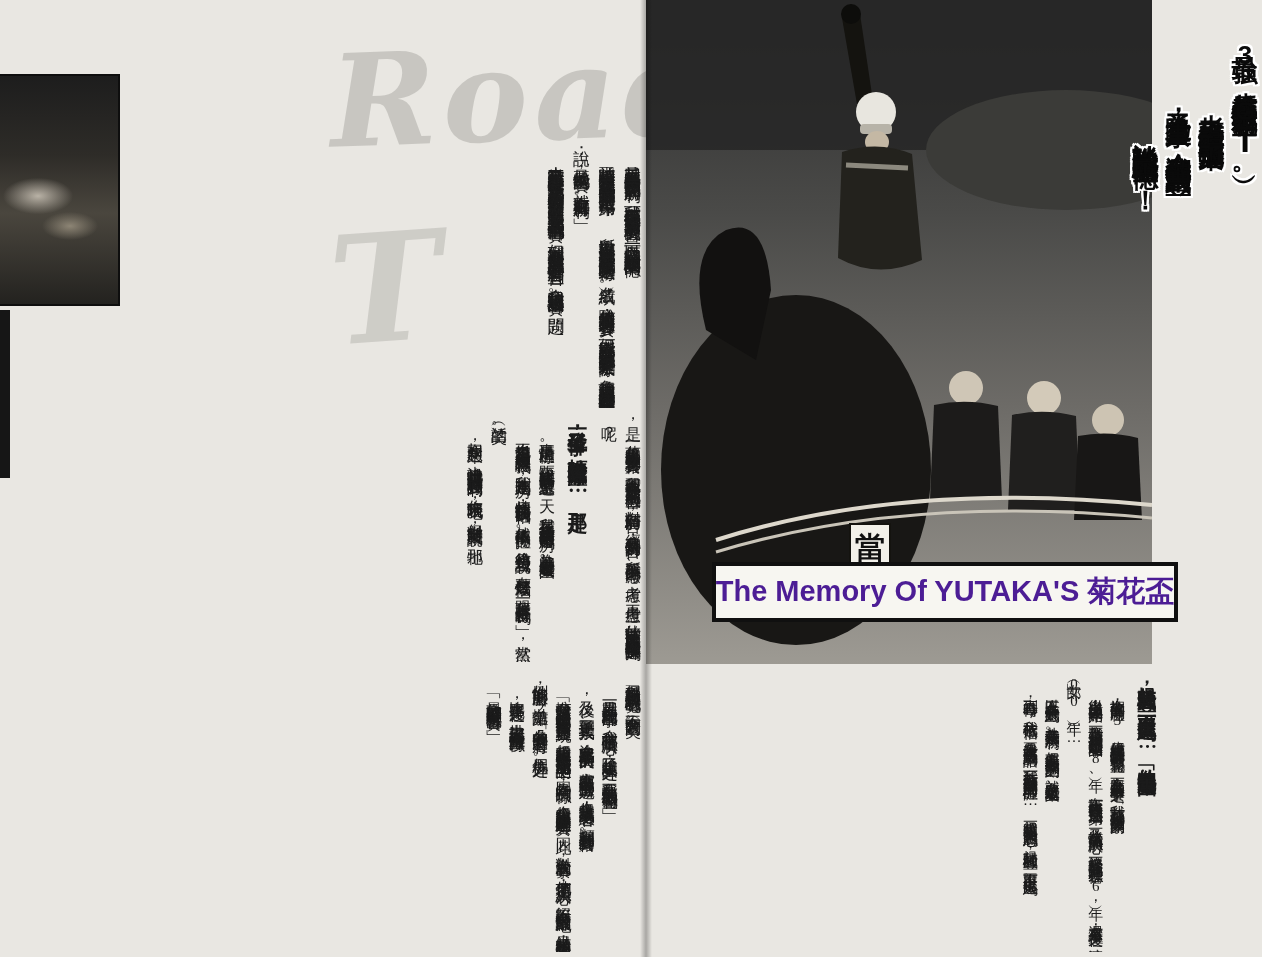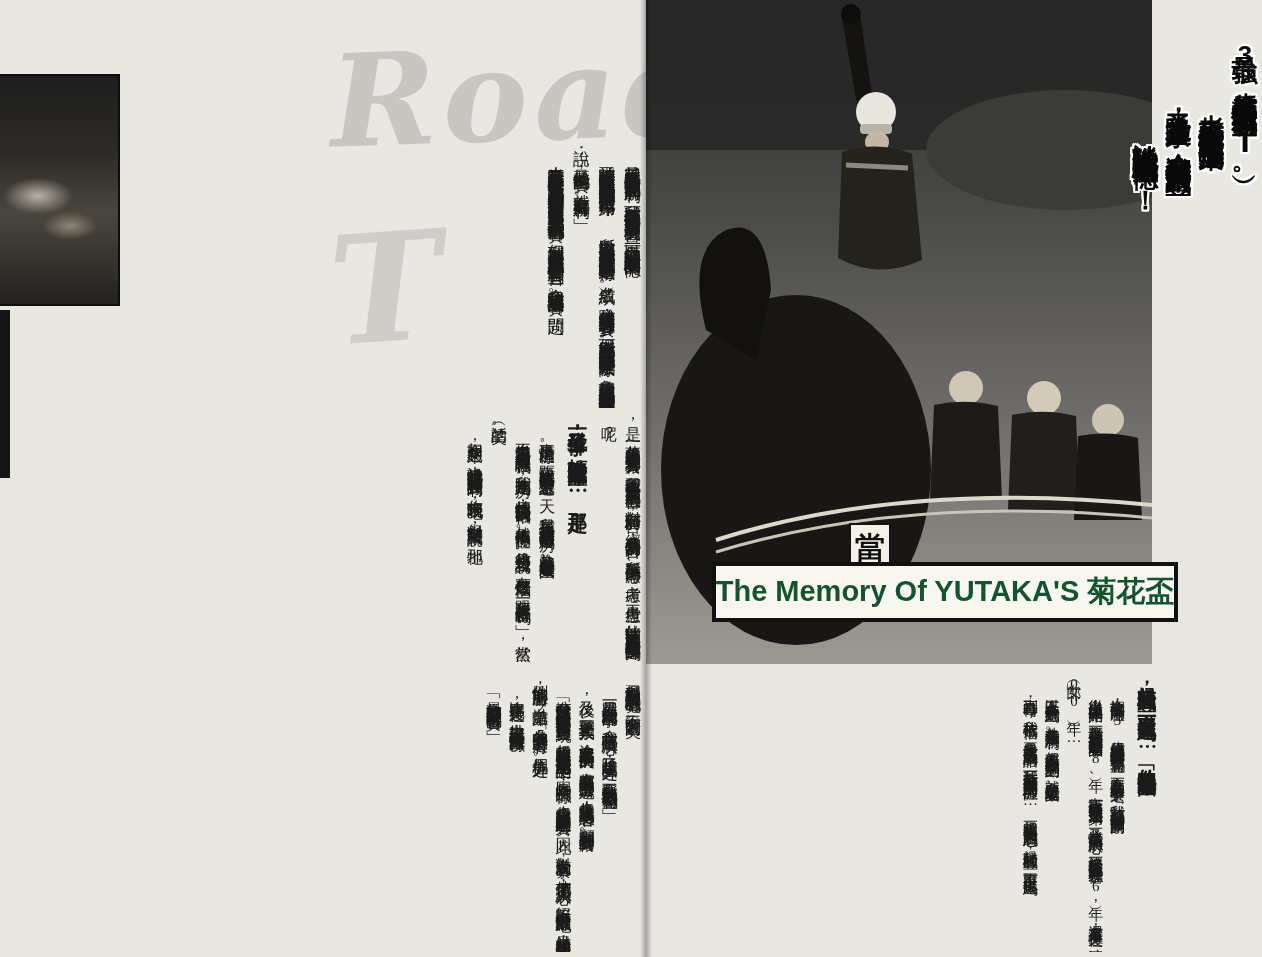--- a/index.html
+++ b/index.html
@@ -77,21 +77,21 @@
   }
   .headline .hcol:nth-child(2){padding-top:58px;}
   .headline .hcol:nth-child(3){padding-top:56px;}
   .headline .hcol:nth-child(4){padding-top:86px;}
   
   .banner{
     position:absolute;left:712px;top:562px;width:458px;height:52px;z-index:6;
     background:#f7f6f1;border:4px solid #101010;
     display:flex;align-items:center;justify-content:center;
     font-family:"Liberation Sans","DejaVu Sans",sans-serif;
-    font-weight:bold;font-size:29px;letter-spacing:0px;color:#14532d;
+    font-weight:bold;font-size:29px;letter-spacing:0px;color:#4c1d95;
     white-space:nowrap;
   }
 </style>
 </head>
 <body>
 
 <div class="edge-strip" style="left:0;top:310px;width:10px;height:168px;"></div>
 
 <div class="watermark">Road t</div>
 <div class="watermark-frag">T</div>

